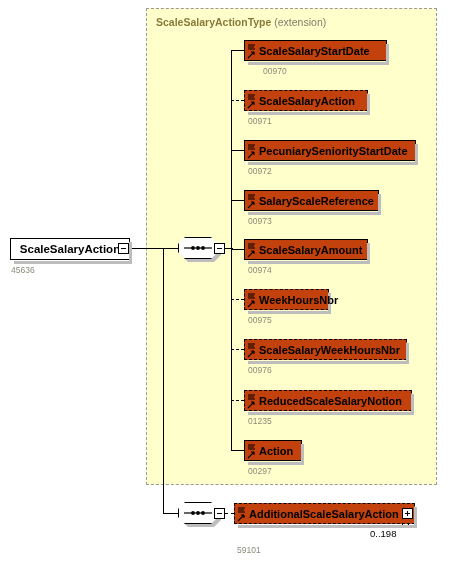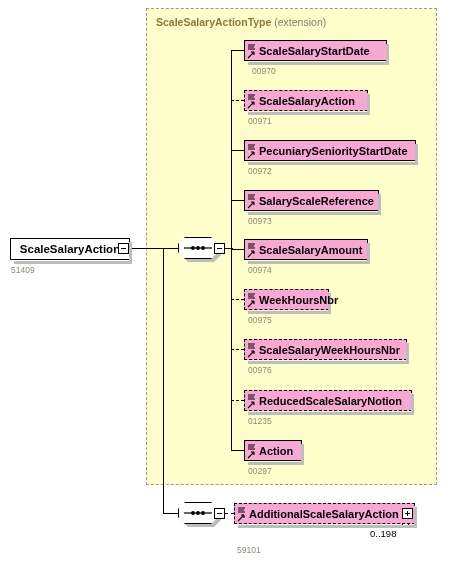--- a/index.html
+++ b/index.html
@@ -29,21 +29,21 @@
   .ln.v{width:1px;}
   .ln.h{height:1px;}
   .dln{position:absolute;}
   .dln.h{height:0;border-top:1px dashed #000;}
 
   
   .node{
     position:absolute;
     height:21px;
     box-sizing:border-box;
-    background:#f9a8d4;
+    background:#c2410c;
     border:1px solid #000000;
     display:flex;align-items:center;
     padding-left:14px;padding-right:6px;
     font-size:11px;font-weight:bold;color:#000000;
     white-space:nowrap;
     z-index:3;
   }
   .node.dashed{border:1px dashed #000000;}
   .node::after{
     content:"";position:absolute;left:3px;top:21px;
@@ -122,21 +122,21 @@
     <span class="tname">ScaleSalaryActionType</span>
     <span class="tkind">(extension)</span>
   </div>
 
   <div class="rootnode">
     <span>ScaleSalaryAction</span>
   </div>
   <div class="pmbox" style="left:118px;top:243px;">
     <i class="hbar"></i>
   </div>
-  <div class="cap" style="left:11px;top:265px;">51409</div>
+  <div class="cap" style="left:11px;top:265px;">45636</div>
 
   <div class="ln h" style="left:130px;top:248px;width:48px;"></div>
 
   <div class="ln v" style="left:163px;top:248px;height:265px;"></div>
   <div class="ln h" style="left:163px;top:513px;width:15px;"></div>
 
   <div class="seq" style="left:178px;top:237px;">
     <div class="octshadow"></div>
     <div class="oct"></div>
     <svg width="46" height="22" viewBox="0 0 46 22" style="position:absolute;left:0;top:0;">
@@ -156,21 +156,21 @@
   <div class="ln h" style="left:231px;top:50px;width:13px;"></div>
   <div class="node" style="left:244px;top:40px;width:143px;">
     <svg class="eicon" viewBox="0 0 10 17">
       <line x1="1" y1="2" x2="8" y2="2" stroke="#000" stroke-width="1"></line>
       <line x1="1" y1="4" x2="7" y2="4" stroke="#000" stroke-width="1"></line>
       <line x1="1" y1="6" x2="8" y2="6" stroke="#000" stroke-width="1"></line>
       <path d="M1 15 L7 9 M7 9 L4 9 M7 9 L7 12" stroke="#000" stroke-width="1.1" fill="none"></path>
     </svg>
     <span>ScaleSalaryStartDate</span>
   </div>
-  <div class="cap" style="left:252px;top:66px;text-align:right;">00970</div>
+  <div class="cap" style="left:263px;top:66px;text-align:right;">00970</div>
 
   <div class="dln h" style="left:231px;top:100px;width:13px;"></div>
   <div class="node dashed" style="left:244px;top:90px;width:124px;">
     <svg class="eicon" viewBox="0 0 10 17">
       <line x1="1" y1="2" x2="8" y2="2" stroke="#000" stroke-width="1"></line>
       <line x1="1" y1="4" x2="7" y2="4" stroke="#000" stroke-width="1"></line>
       <line x1="1" y1="6" x2="8" y2="6" stroke="#000" stroke-width="1"></line>
       <path d="M1 15 L7 9 M7 9 L4 9 M7 9 L7 12" stroke="#000" stroke-width="1.1" fill="none"></path>
     </svg>
     <span>ScaleSalaryAction</span>

